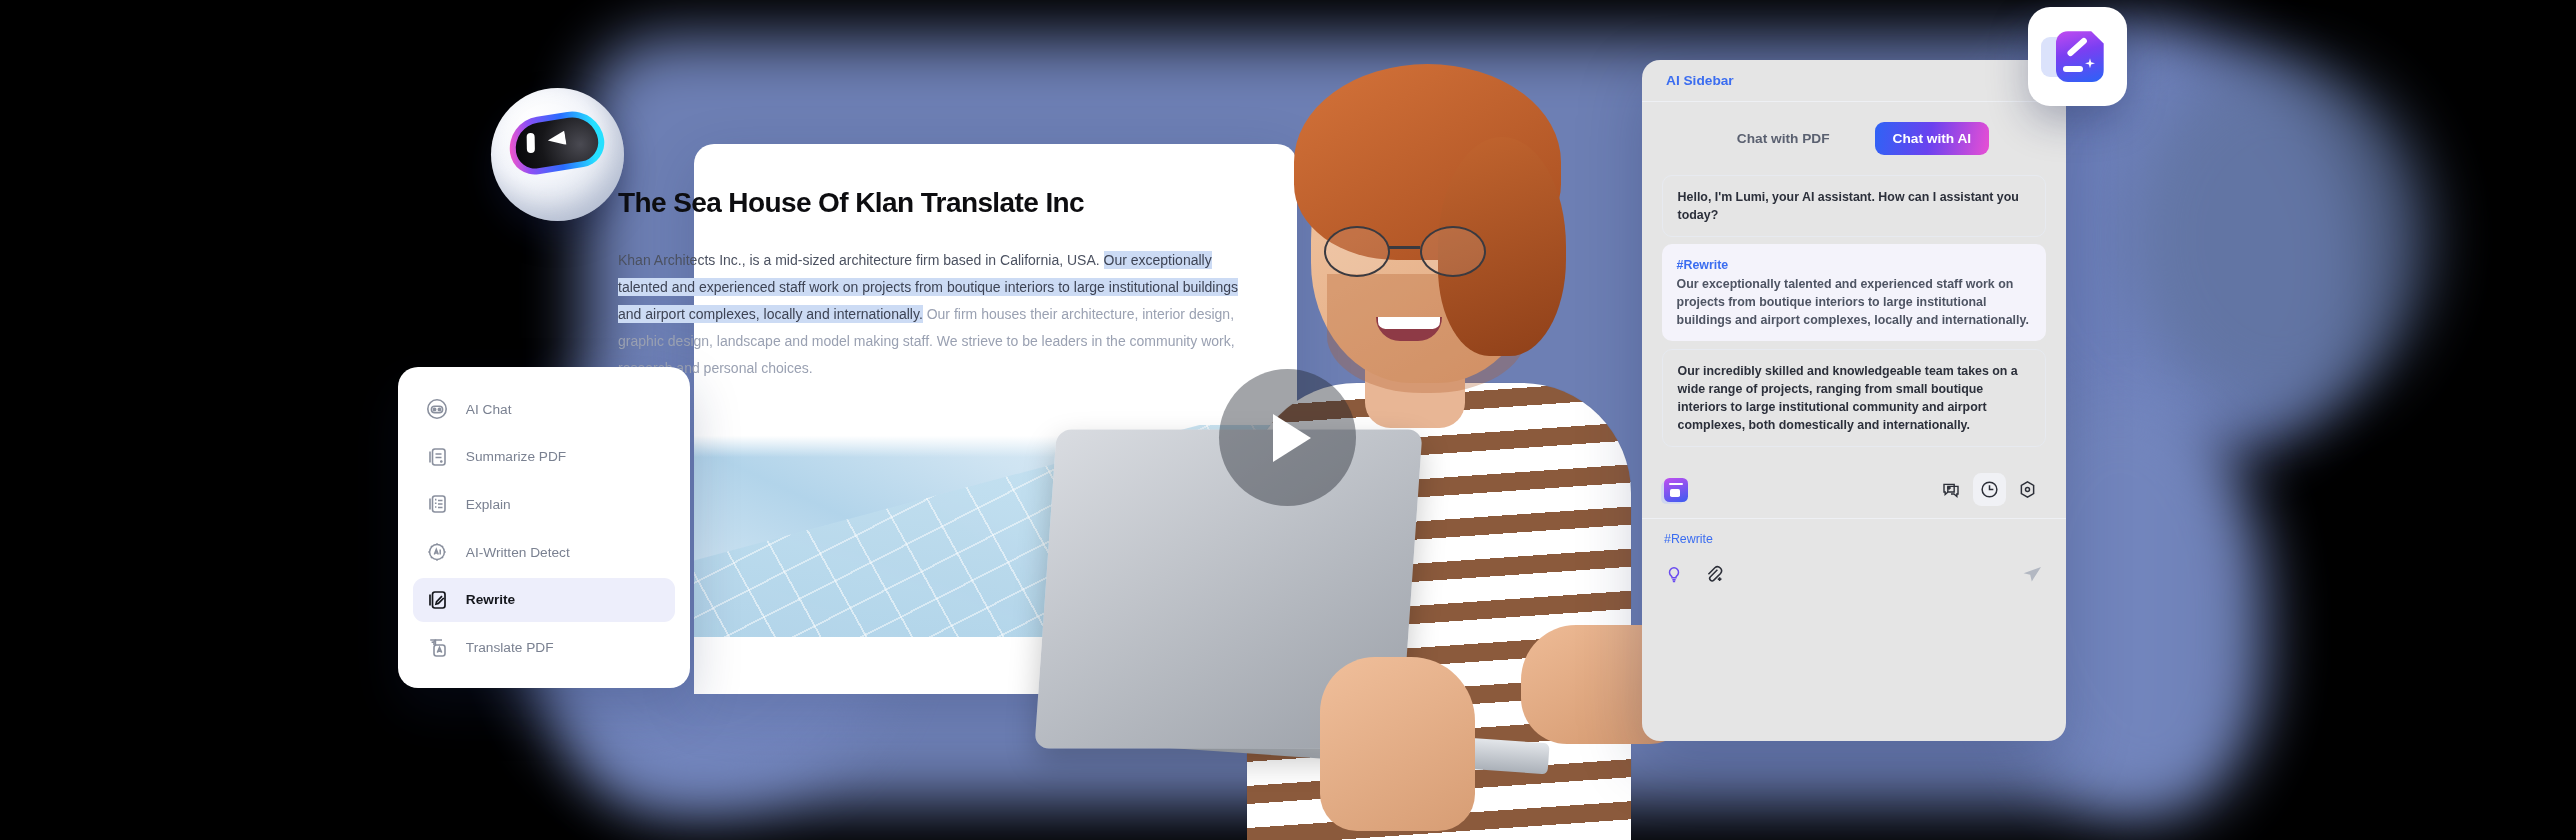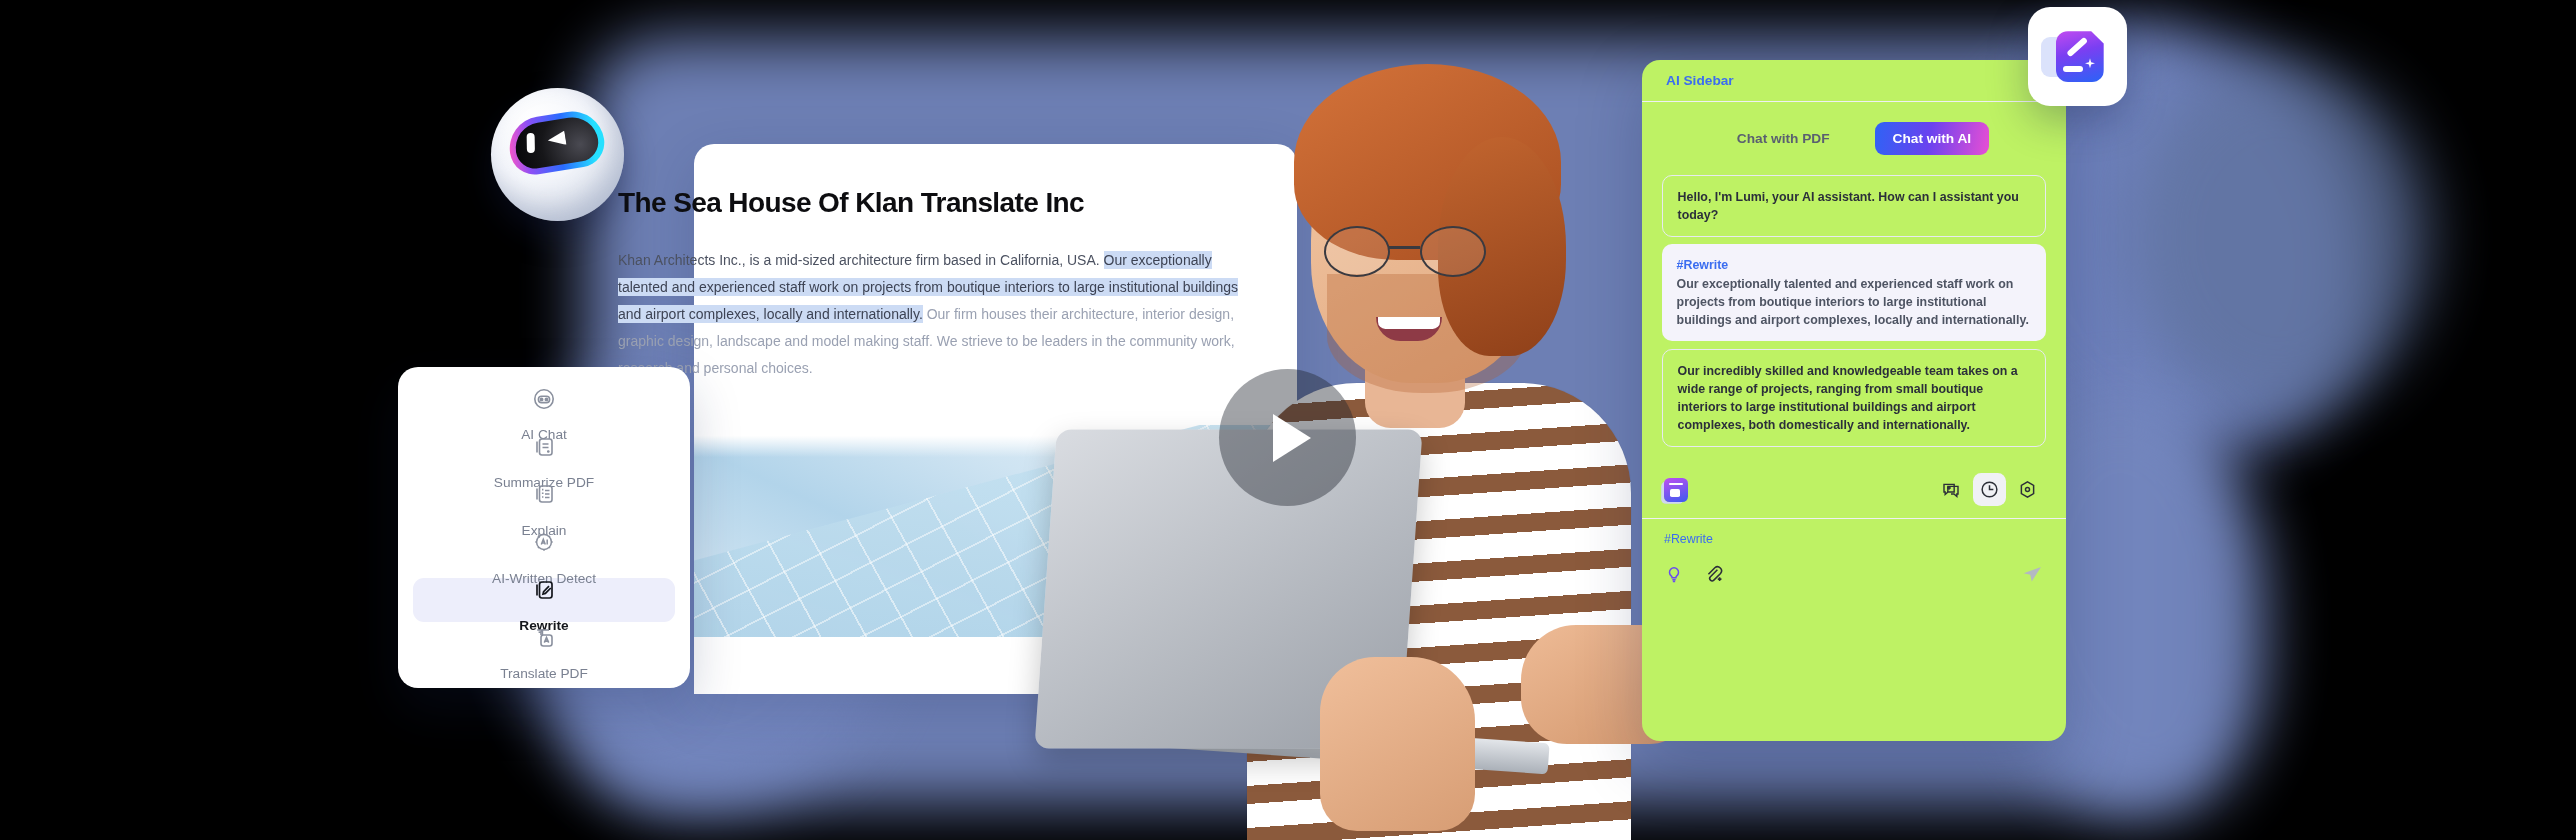--- a/index.html
+++ b/index.html
@@ -55,21 +55,21 @@
     position:relative; overflow:hidden; }
   .gl1 { position:absolute; left:14%; top:20%; width:8.2px; height:20px; border-radius:4.6px; background:#fff; transform:rotate(8deg); }
   .gl2 { position:absolute; left:40%; top:26%; width:18px; height:14.6px; background:#fff;
     clip-path:polygon(100% 0,100% 100%,0 50%); }
 
   
   .tools { position:absolute; left:398px; top:367px; width:292px; padding:16.4px 0 14.6px;
     background:#fff; border-radius:20px; z-index:16;
     box-shadow:0 22px 51px rgba(25,35,80,.22); }
   .tool-row { display:flex; align-items:center; gap:16.4px; height:44px; margin:3.7px 14.6px;
-    padding:0 12.8px; border-radius:11px; color:#7a8191; font-size:13.7px;flex-direction:column; }
+    padding:0 12.8px; border-radius:11px; color:#7a8191; font-size:13.7px; }
   .tool-row.active { background:#edeefb; color:#14161c; font-weight:700; }
   .tool-row .ico { width:24px; height:24px; flex:0 0 24px; display:block; }
 
   
   .person { position:absolute; left:1137px; top:27px; width:585px; height:813px; z-index:12; }
   .torso { position:absolute; left:110px; top:356px; width:384px; height:457px; border-radius:110px 110px 0 0;
     background:
       repeating-linear-gradient(176deg, #ffffff 0 24px, #8b5a3c 24px 42px),
       #fff; box-shadow:0 0 0 0.9px rgba(0,0,0,.03); }
   .neck { position:absolute; left:228px; top:301px; width:100px; height:100px; background:#e8b695; border-radius:25.6px; }
@@ -100,21 +100,21 @@
     background:linear-gradient(150deg,#eebb96,#d2966c); z-index:6; }
 
   
   .play { position:absolute; left:1219px; top:369px; width:137px; height:137px; border-radius:50%;
     background:rgba(34,38,48,.42); z-index:13; display:flex; align-items:center; justify-content:center; }
   .play i { display:block; width:0; height:0; margin-left:9px;
     border-left:38px solid #fff; border-top:24px solid transparent; border-bottom:24px solid transparent; }
 
   
   .sidebar { position:absolute; left:1642px; top:60px; width:424px; height:681px;
-    background:#bef264; border-radius:18px; z-index:15; overflow:hidden;
+    background:#e5e5e5; border-radius:18px; z-index:15; overflow:hidden;
     box-shadow:0 20px 64px rgba(20,30,80,.25); }
   .sb-head { height:42px; display:flex; align-items:center; padding:0 24px;
     border-bottom:0.9px solid #eef0f4; }
   .sb-head span { font-size:13.7px; font-weight:600; color:#3b6df0; }
   .sb-tabs { display:flex; align-items:center; justify-content:center; gap:27px; padding:20px 0 12.8px; }
   .tab { font-size:13.7px; font-weight:700; color:#5a6070; padding:9px 18px; border-radius:9px; }
   .tab.active { color:#fff;
     background:linear-gradient(100deg,#2f63f5 0%,#6a42ef 48%,#e84fd4 100%); }
   .bubble { margin:7.3px 20px 0; padding:12px 14.6px; border-radius:10px; font-size:12.4px; line-height:18px;font-weight:bold; }
   .bubble.outline { border:0.9px solid #e7eaf0; color:#2b2f3a; }
@@ -285,21 +285,21 @@
       <div class="tab active">Chat with AI</div>
     </div>
 
     <div class="bubble outline">Hello, I'm Lumi, your AI assistant. How can I assistant you today?</div>
 
     <div class="bubble tinted">
       <span class="tag">#Rewrite</span>
       <span>Our exceptionally talented and experienced staff work on projects from boutique interiors to large institutional buildings and airport complexes, locally and internationally.</span>
     </div>
 
-    <div class="bubble outline">Our incredibly skilled and knowledgeable team takes on a wide range of projects, ranging from small boutique interiors to large institutional buildings and airport complexes, both domestically and internationally.</div>
+    <div class="bubble outline">Our incredibly skilled and knowledgeable team takes on a wide range of projects, ranging from small boutique interiors to large institutional community and airport complexes, both domestically and internationally.</div>
 
     <div class="sb-actions">
       <div class="notebook"></div>
       <div class="spacer"></div>
 
       <div class="act">
         <svg width="20" height="20" viewBox="0 0 24 24" fill="none" stroke="#2c2f38" stroke-width="1.7">
           <path d="M3.6 5.2h12.2v9.2H8.4L5 17.4v-3h-1.4z"></path>
           <path d="M8.2 14.4V7.6h12.2v9.2h-1.4v3l-3.4-3H12"></path>
           <path d="M7.4 9.6h4.4M9.6 7.4v4.4"></path>

